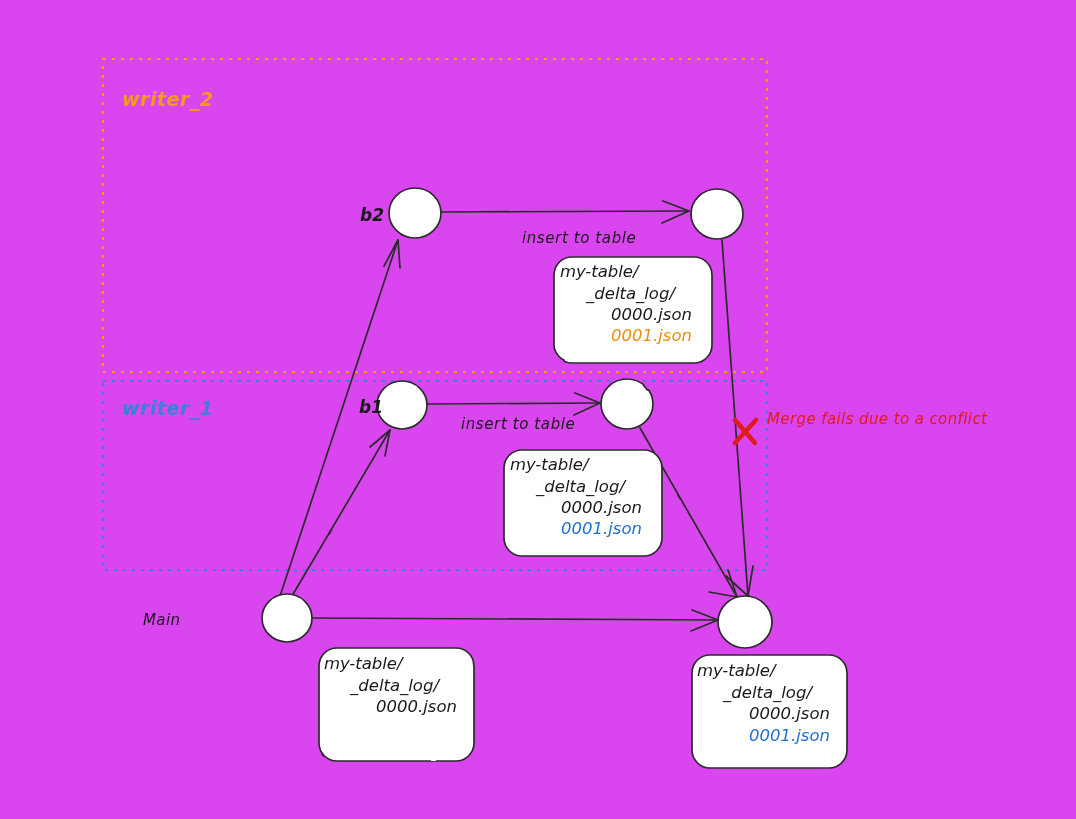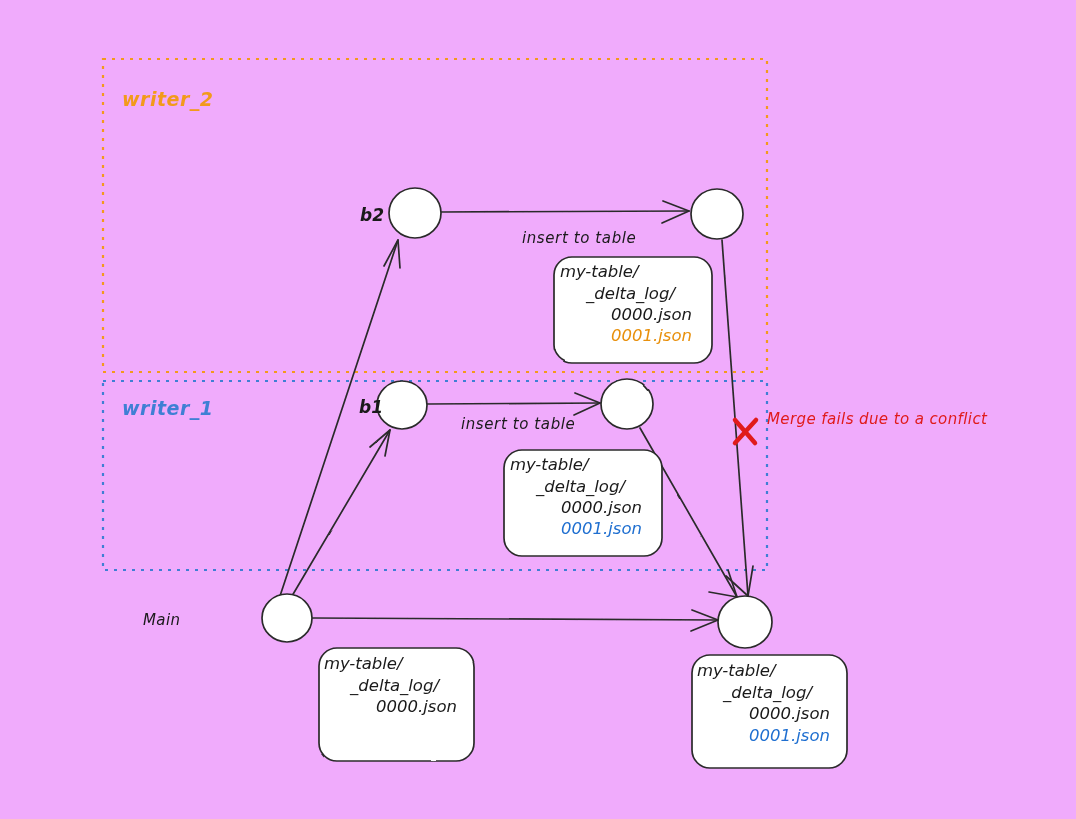--- a/index.html
+++ b/index.html
@@ -7,21 +7,21 @@
     padding: 0;
     background: #ffffff;
   }
   body {
     font-family: "DejaVu Sans", sans-serif;
   }
   #canvas {
     position: relative;
     width: 1076px;
     height: 819px;
-    background: #f0abfc;
+    background: #d946ef;
     overflow: hidden;
   }
   svg.diagram {
     position: absolute;
     top: 0;
     left: 0;
     width: 1076px;
     height: 819px;
   }
   .lane-label {

